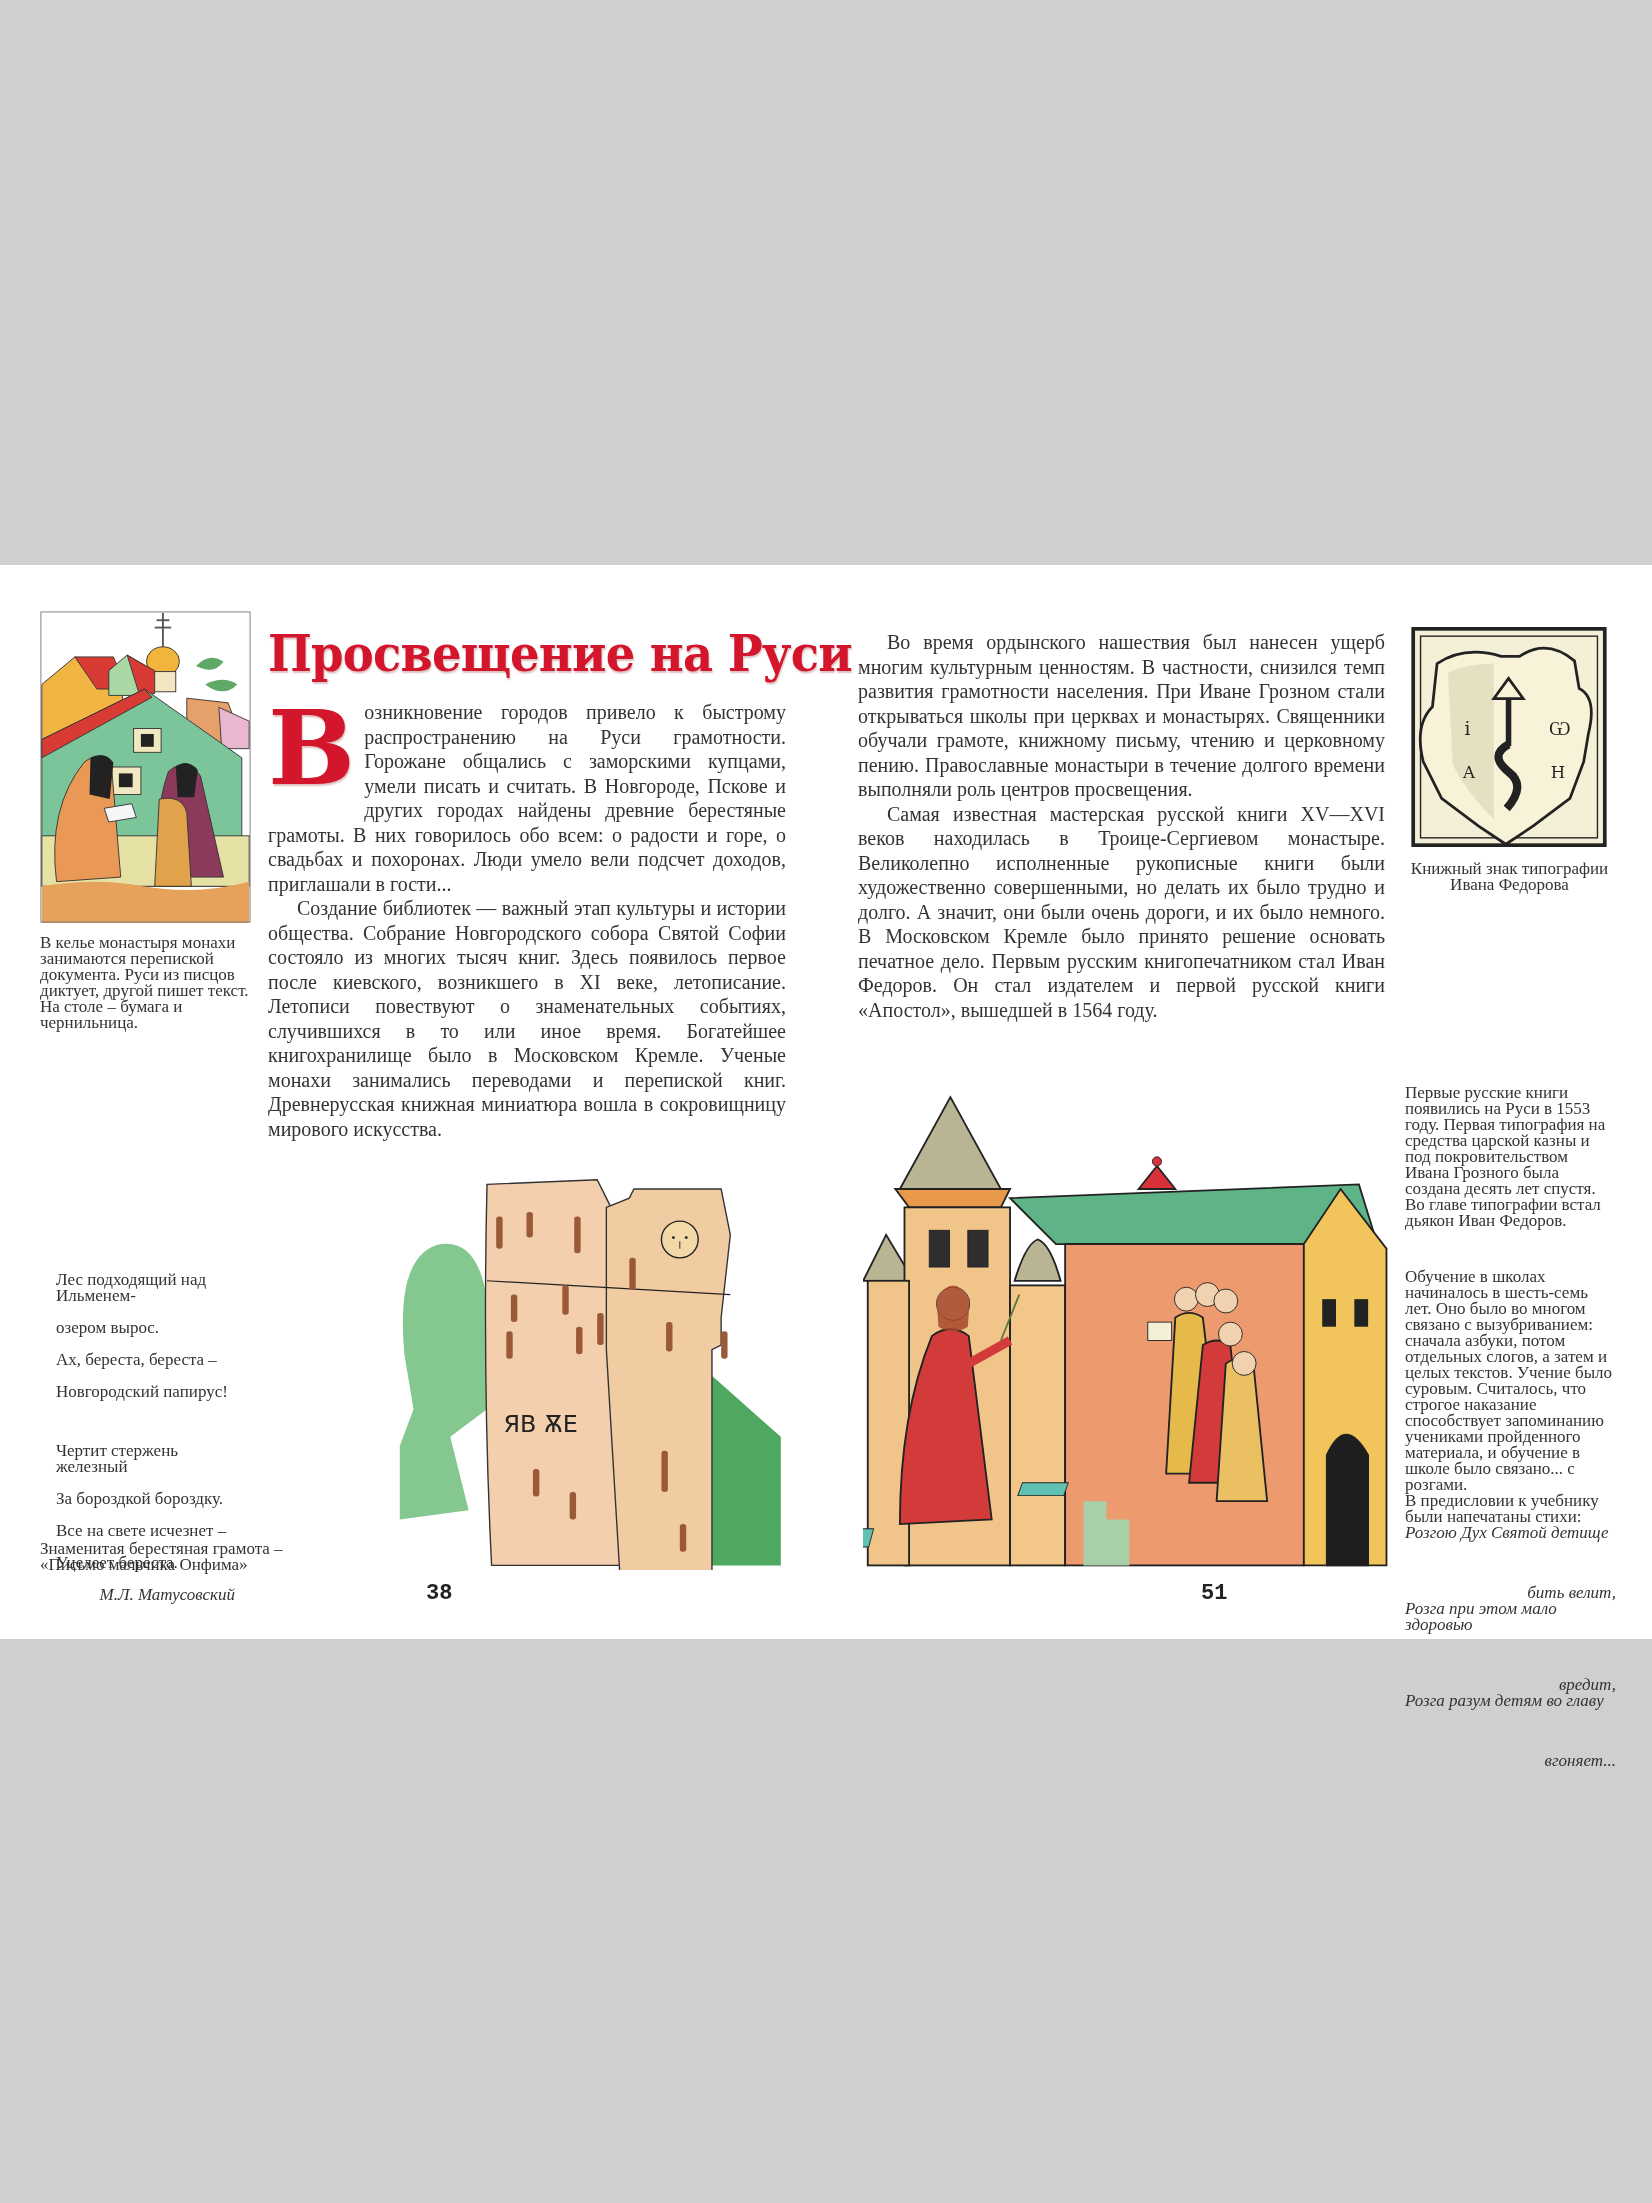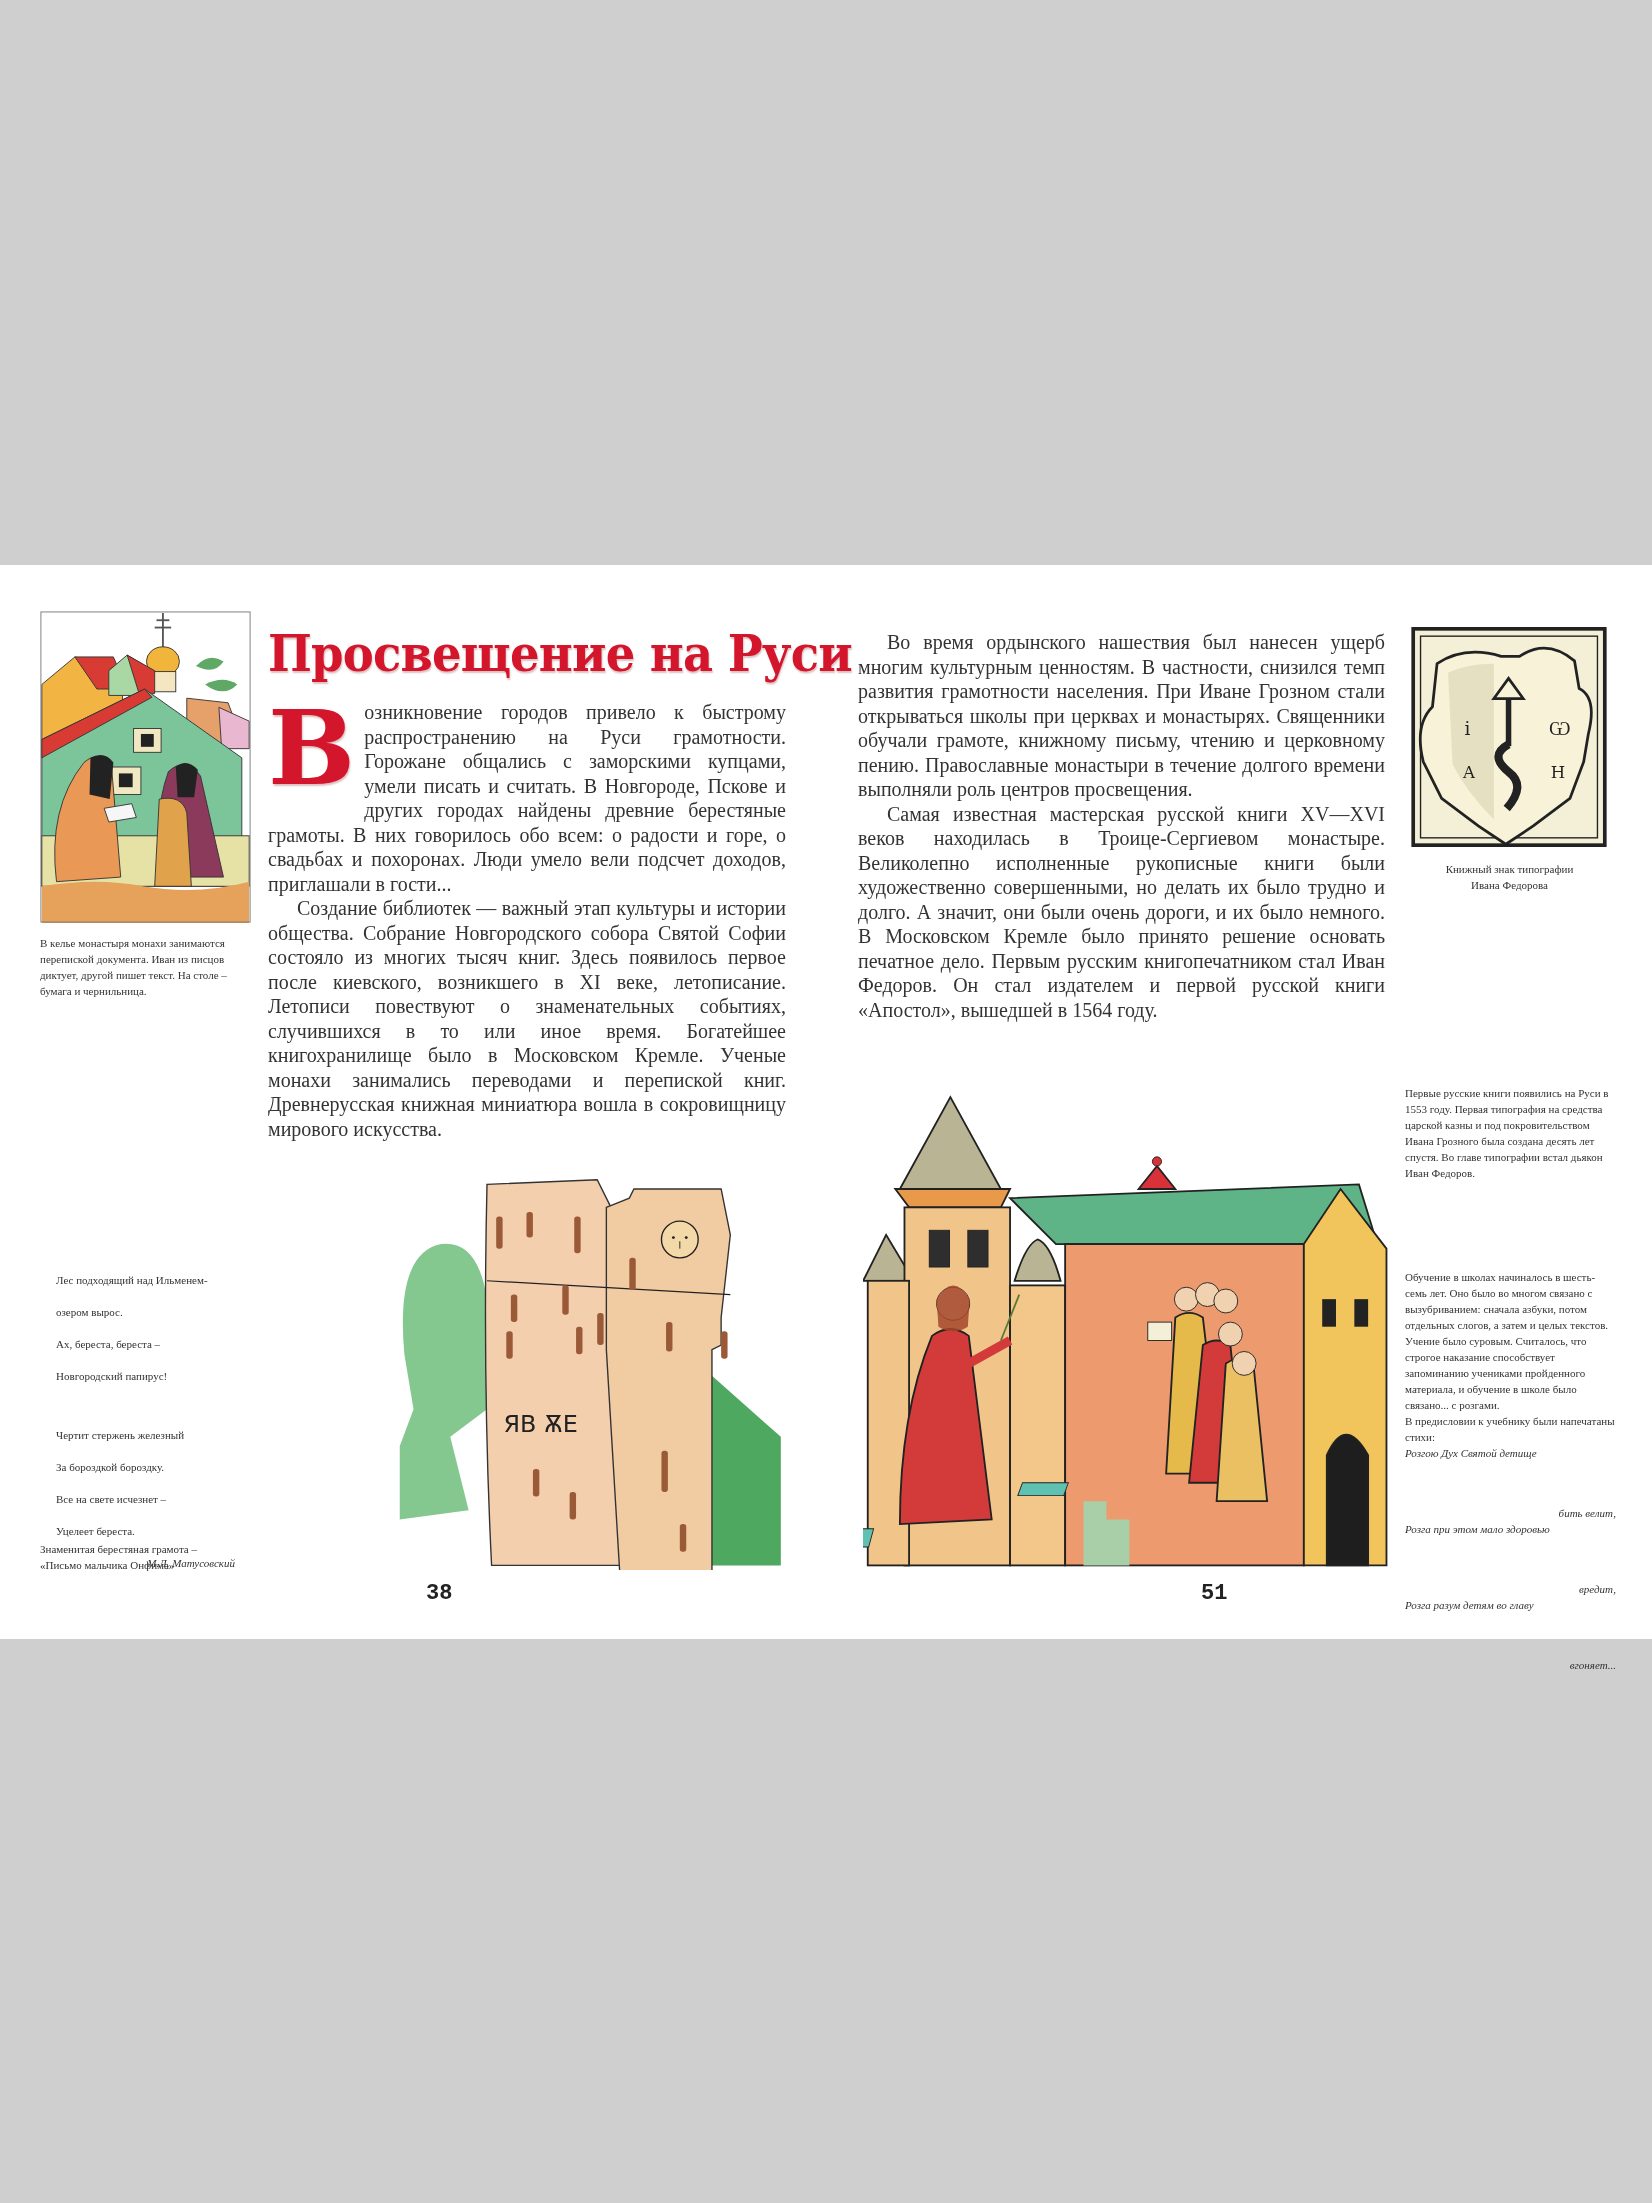--- a/index.html
+++ b/index.html
@@ -4,21 +4,21 @@
 <style>
   html,body{margin:0;padding:0;}
   body{width:1653px;height:2204px;background:#cfcfcf;position:relative;overflow:hidden;font-family:"Liberation Serif","DejaVu Serif",serif;color:#2b2b2b;}
   .spread{position:absolute;left:0;top:565px;width:1653px;height:1074px;background:#ffffff;}
   .abs{position:absolute;}
   .title{left:268px;top:624px;font-family:"DejaVu Serif",serif;font-weight:bold;font-size:50px;letter-spacing:-0.9px;color:#d4162c;transform:scaleX(.93);transform-origin:left top;text-shadow:0.9px 1.8px 1.8px rgba(120,0,0,.25);white-space:nowrap;}
   .body{font-size:20px;line-height:24.5px;text-align:justify;color:#333;}
   .body p{margin:0;text-indent:29px;}
   .body p.noind{text-indent:0;}
   .dropcap{float:left;font-family:"DejaVu Serif",serif;font-weight:bold;font-size:103px;line-height:88px;color:#d4162c;margin:3.7px 9.2px 0 0;height:96px;text-shadow:0.9px 1.8px 1.8px rgba(120,0,0,.25);}
-  .cap{font-family:"Liberation Serif",serif;font-size:11px;line-height:16px;color:#333;}
+  .cap{font-family:"Liberation Serif",serif;font-size:17px;line-height:16px;color:#333;}
   .cap.center{text-align:center;}
   .poem p{margin:16px;}
   .it{font-style:italic;}
   .right{text-align:right;margin-top:44px;}
   .pagenum{font-family:Liberation Mono, monospace;font-weight:bold;font-size:22px;color:#222;}
   svg{display:block;}
 </style>
 </head>
 <body>
 
@@ -50,21 +50,21 @@
     <path d="M55 160 q15 -8 25 5 l-4 40 l-22 -5z" fill="#222"></path>
     <path d="M140 175 q20 -18 35 5 l25 110 l-60 0 q-20 -60 0 -115z" fill="#8b3a5c" stroke="#333"></path>
     <path d="M148 170 q12 -10 24 3 l-4 30 l-18 0z" fill="#222"></path>
     <path d="M130 205 q25 -5 30 15 l5 80 l-40 0 z" fill="#e0a24a" stroke="#333"></path>
     <path d="M70 215 l30 -5 l5 15 l-30 5z" fill="#f6f6f6" stroke="#333"></path>
     <path d="M2 300 q60 -10 110 0 q60 10 116 -5 l0 45 l-226 0z" fill="#e6a15a"></path>
     <rect x="1" y="1" width="228" height="338" fill="none" stroke="#777" stroke-width="1"></rect>
   </svg>
 </div>
 
-<div class="abs cap" style="left:40px;top:935px;width:213px;">В келье монастыря монахи занимаются перепиской документа. Иван из писцов диктует, другой пишет текст. На столе – бумага и чернильница.</div>
+<div class="abs cap" style="left:40px;top:935px;width:213px;">В келье монастыря монахи занимаются перепиской документа. Руси из писцов диктует, другой пишет текст. На столе – бумага и чернильница.</div>
 
 <div class="abs title">Просвещение на Руси</div>
 
 <div class="abs body" style="left:268px;top:700px;width:518px;">
   <p class="noind"><span class="dropcap">В</span><span>озникновение городов привело к быстрому распространению на Руси грамотности. Горожане общались с заморскими купцами, умели писать и считать. В Новгороде, Пскове и других городах найдены древние берестяные грамоты. В них говорилось обо всем: о радости и горе, о свадьбах и похоронах. Люди умело вели подсчет доходов, приглашали в гости...</span></p>
   <p>Создание библиотек — важный этап культуры и истории общества. Собрание Новгородского собора Святой Софии состояло из многих тысяч книг. Здесь появилось первое после киевского, возникшего в XI веке, летописание. Летописи повествуют о знаменательных событиях, случившихся в то или иное время. Богатейшее книгохранилище было в Московском Кремле. Ученые монахи занимались переводами и перепиской книг. Древнерусская книжная миниатюра вошла в сокровищницу мирового искусства.</p>
 </div>
 
 <div class="abs cap poem" style="left:40px;top:1256px;width:211px;">
   <p>Лес подходящий над Ильменем-</p>

